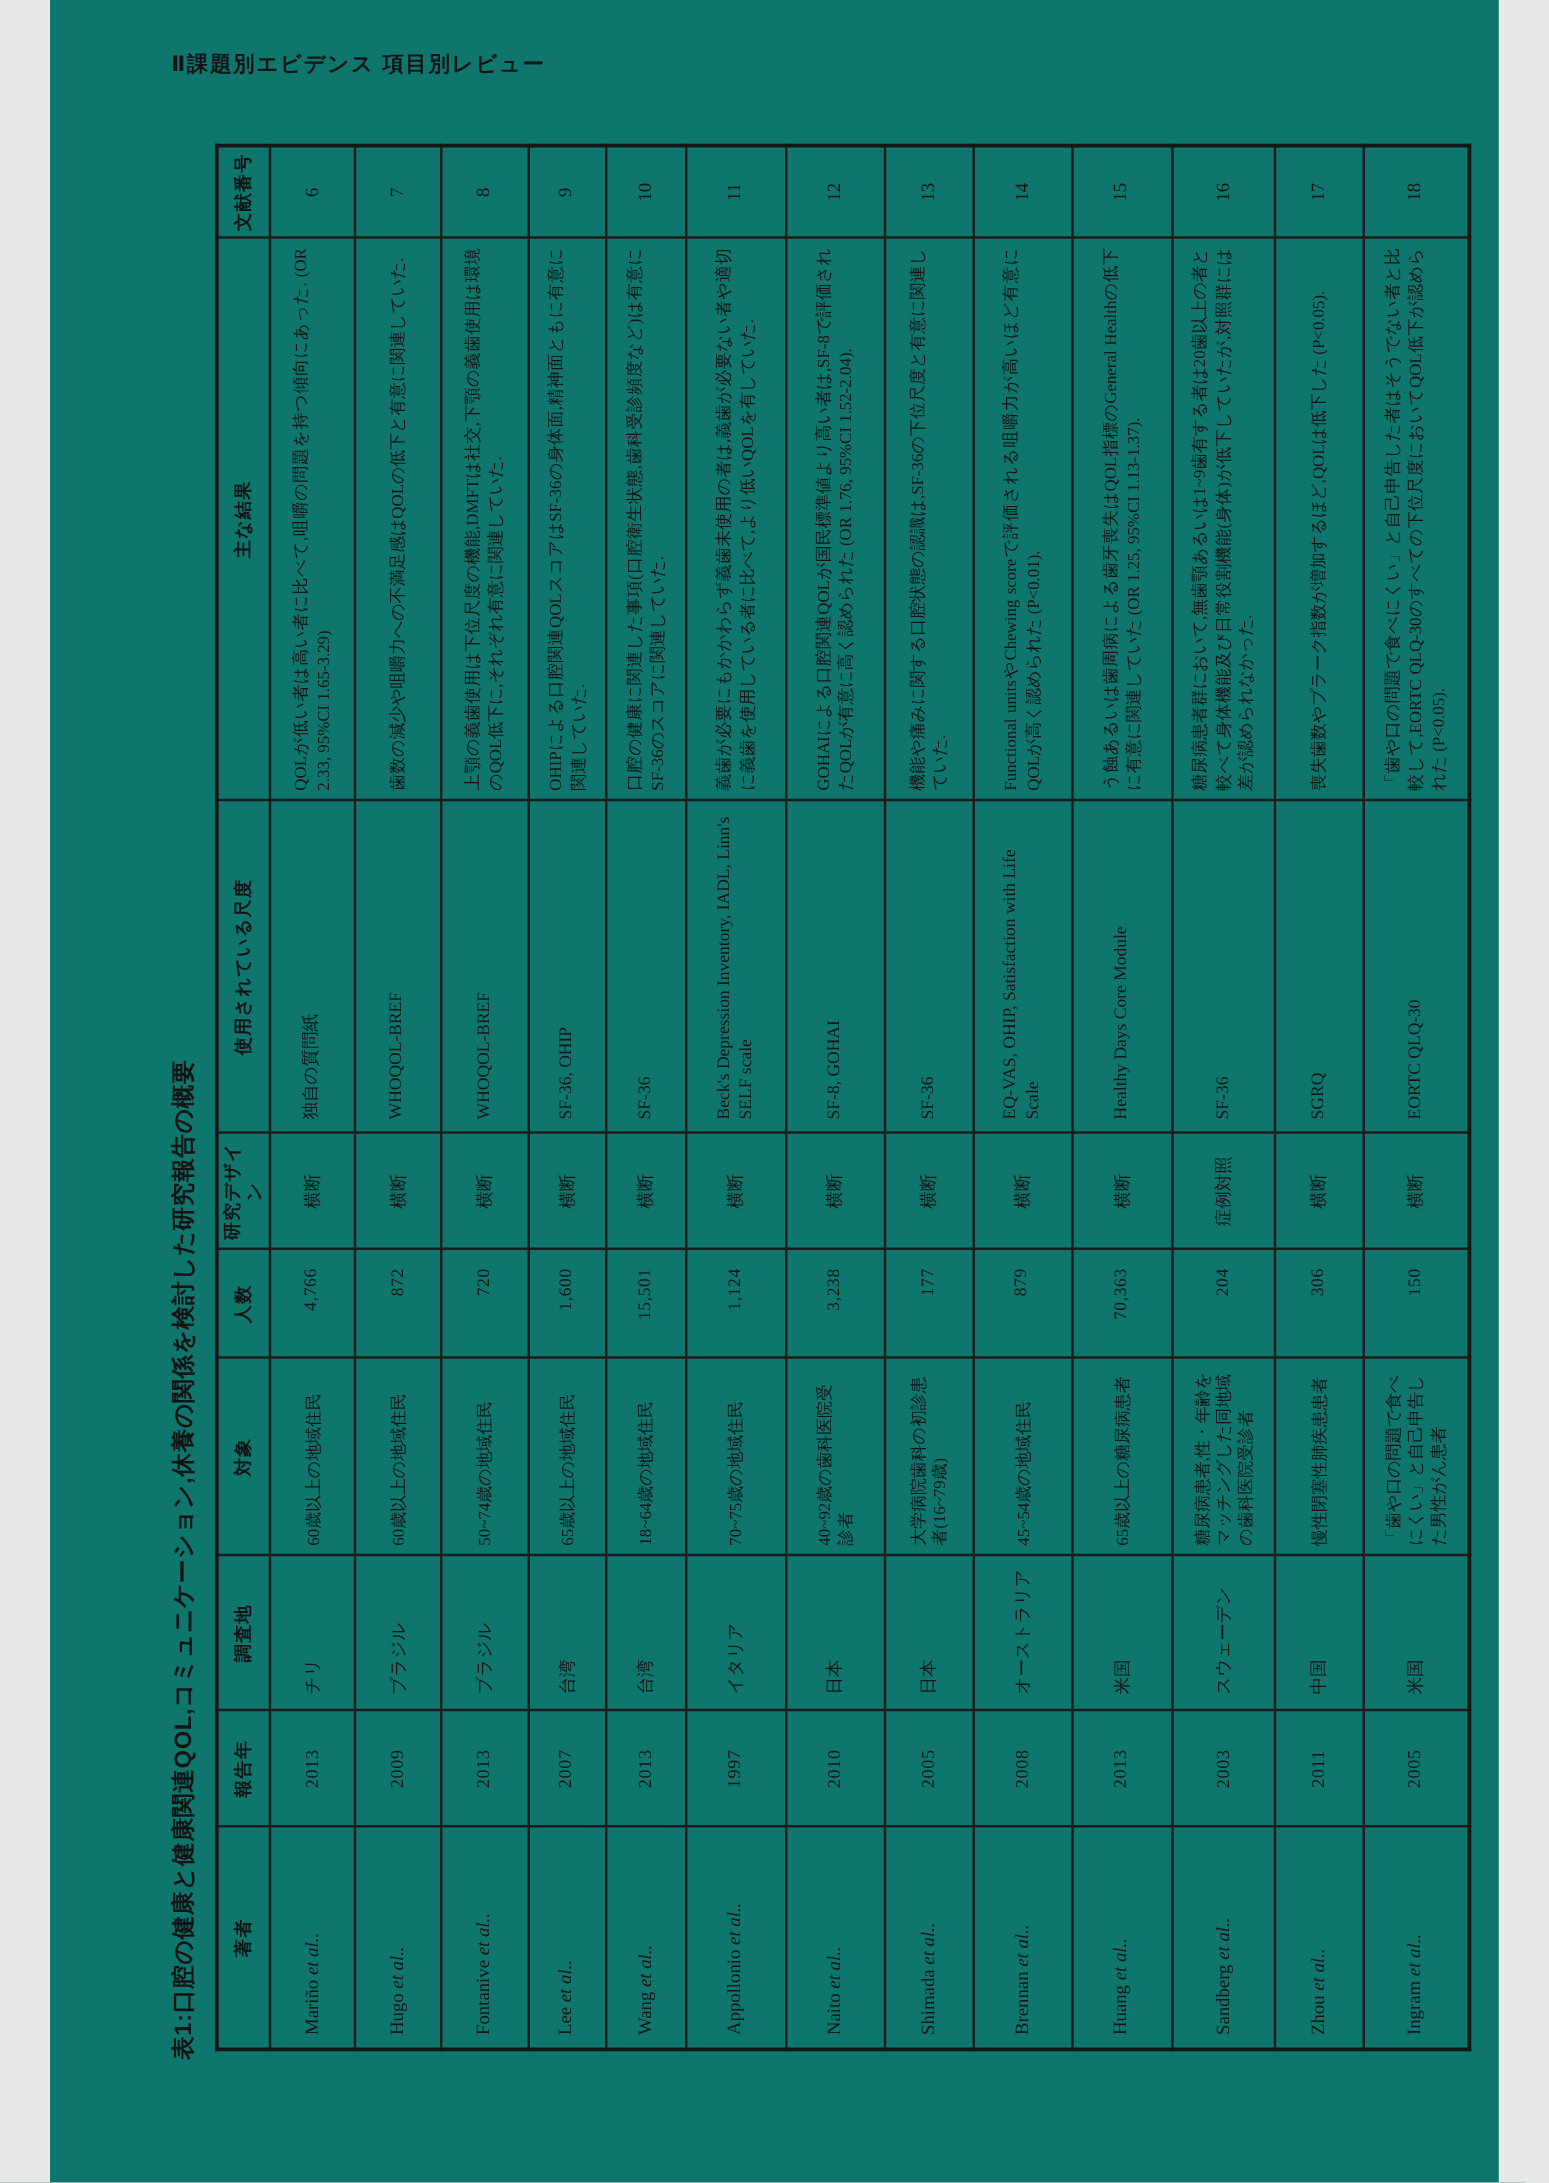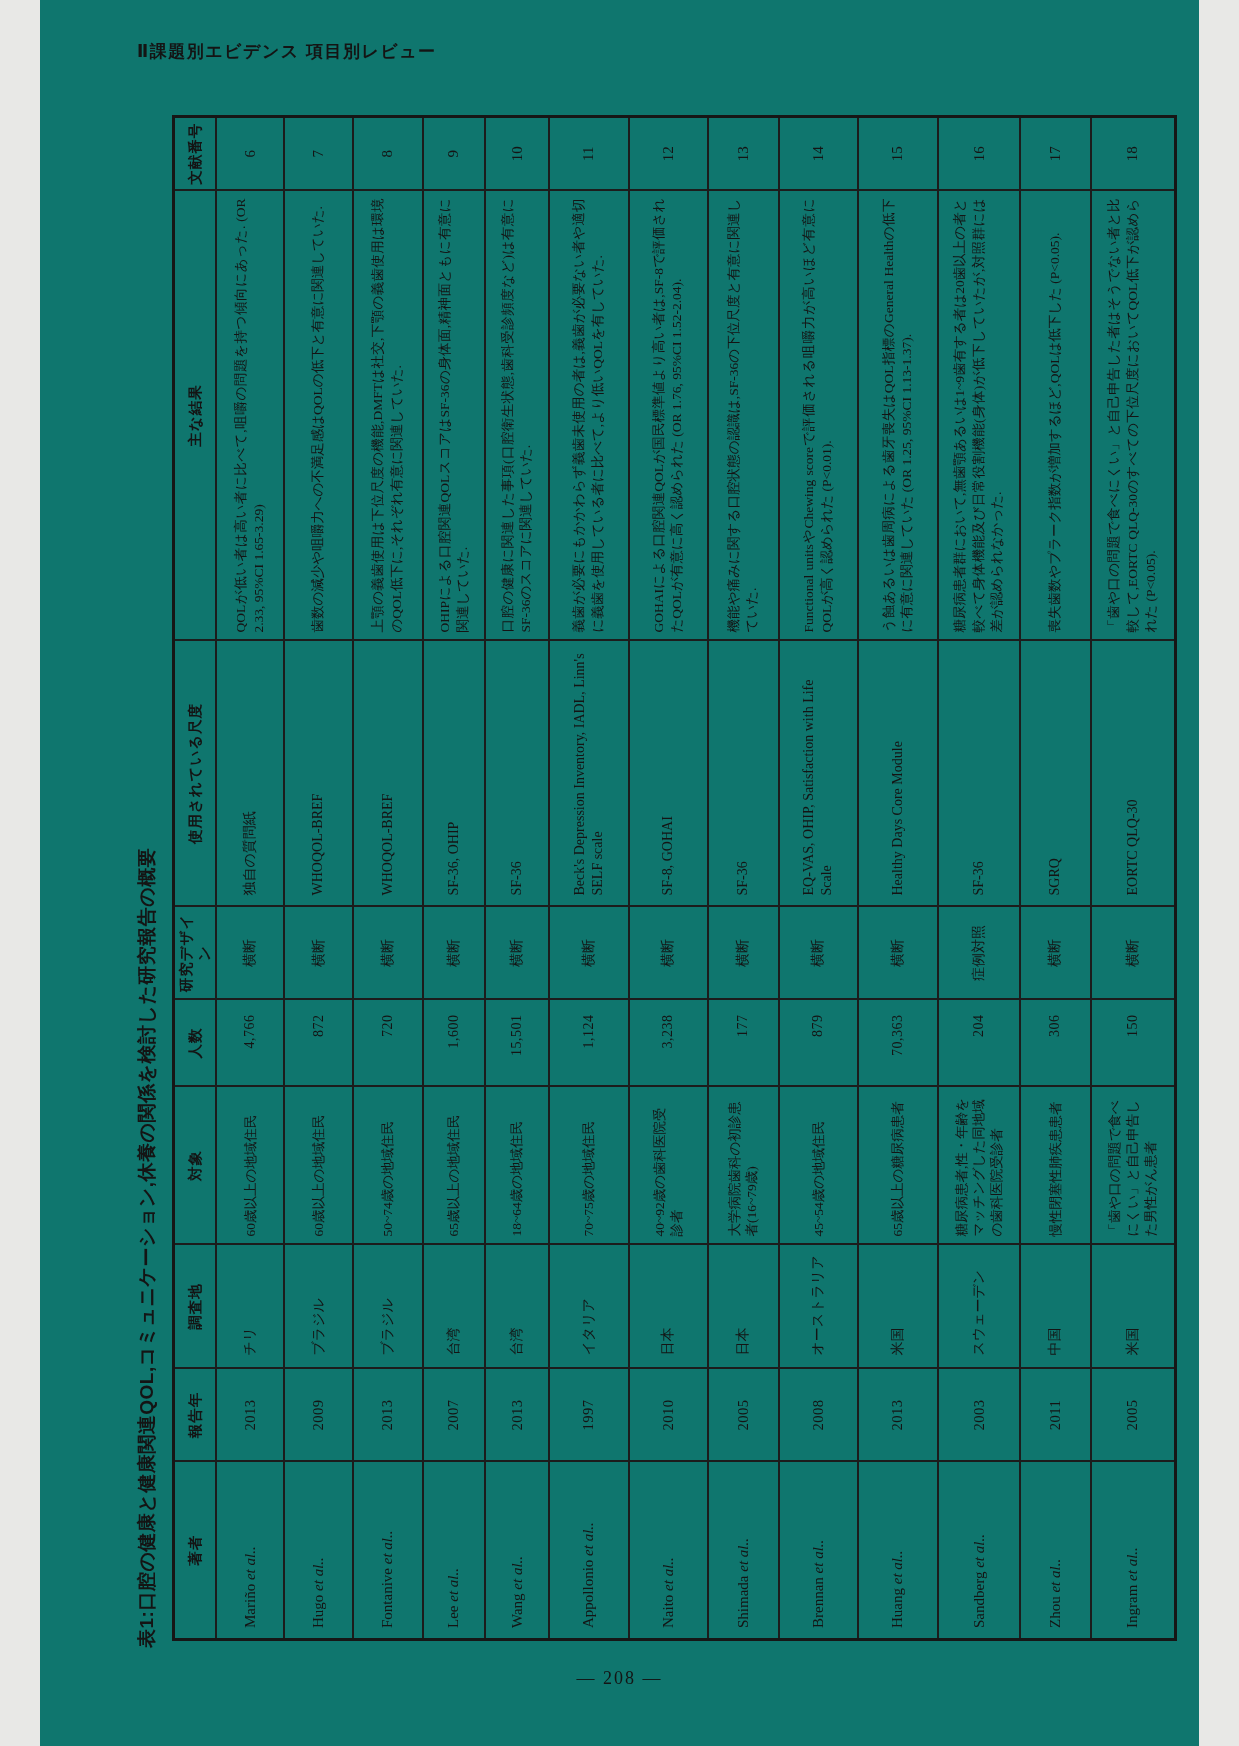--- a/index.html
+++ b/index.html
@@ -237,14 +237,13 @@
           <td class="c-n">150</td>
           <td class="c-design">横断</td>
           <td class="c-scale">EORTC QLQ-30</td>
           <td class="c-result">「歯や口の問題で食べにくい」と自己申告した者はそうでない者と比較して,EORTC QLQ-30のすべての下位尺度においてQOL低下が認められた (P&lt;0.05).</td>
           <td class="c-ref">18</td>
         </tr>
       </tbody>
     </table>
   </div>
 
-  <div class="page-number">— 208 —</div>
 </div>
 
 </body></html>

